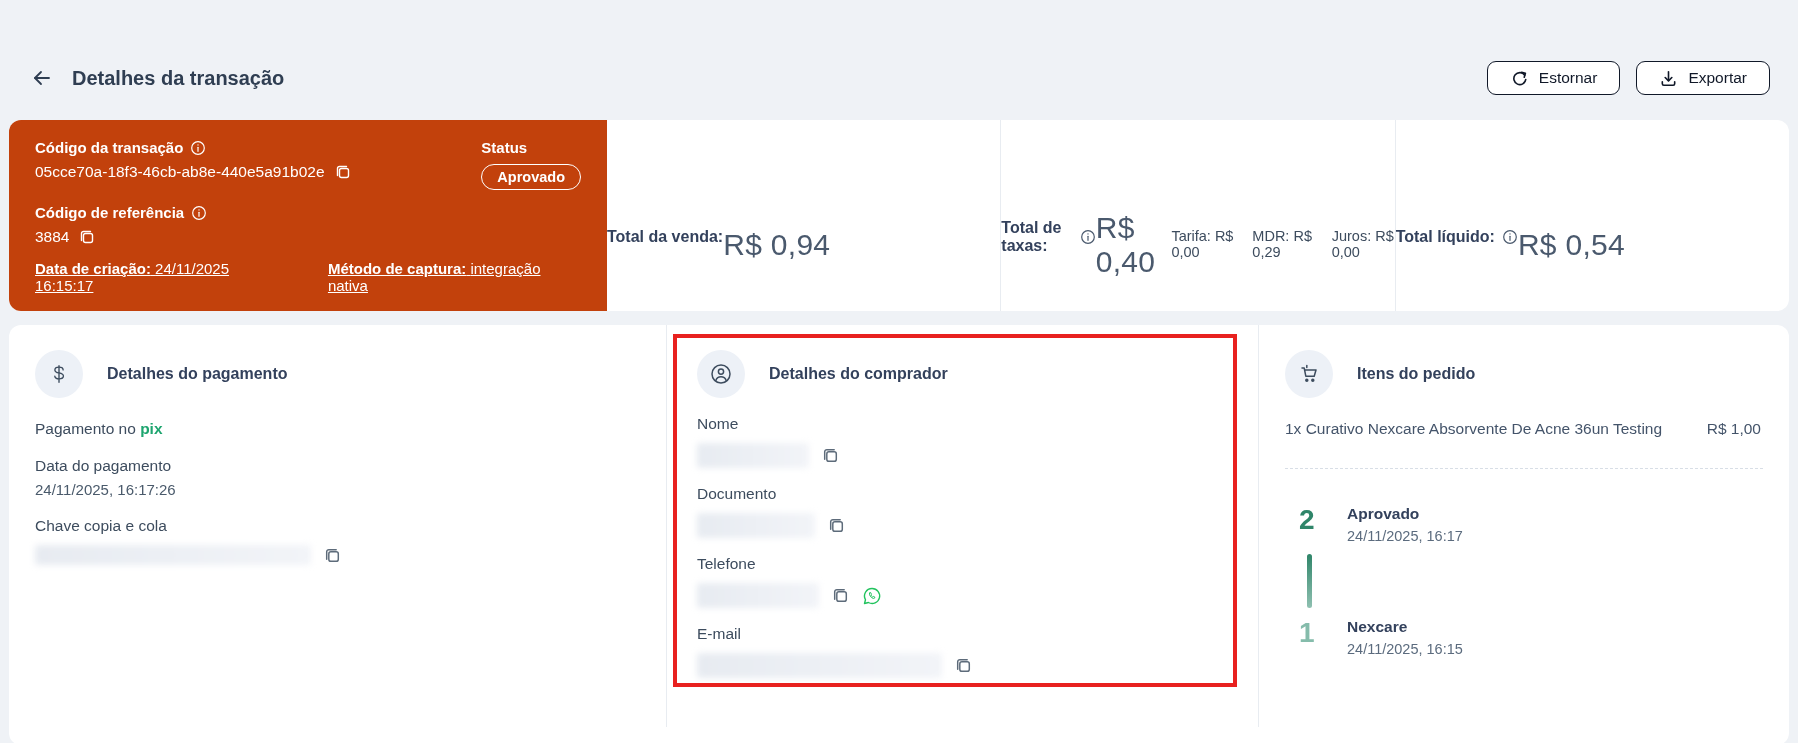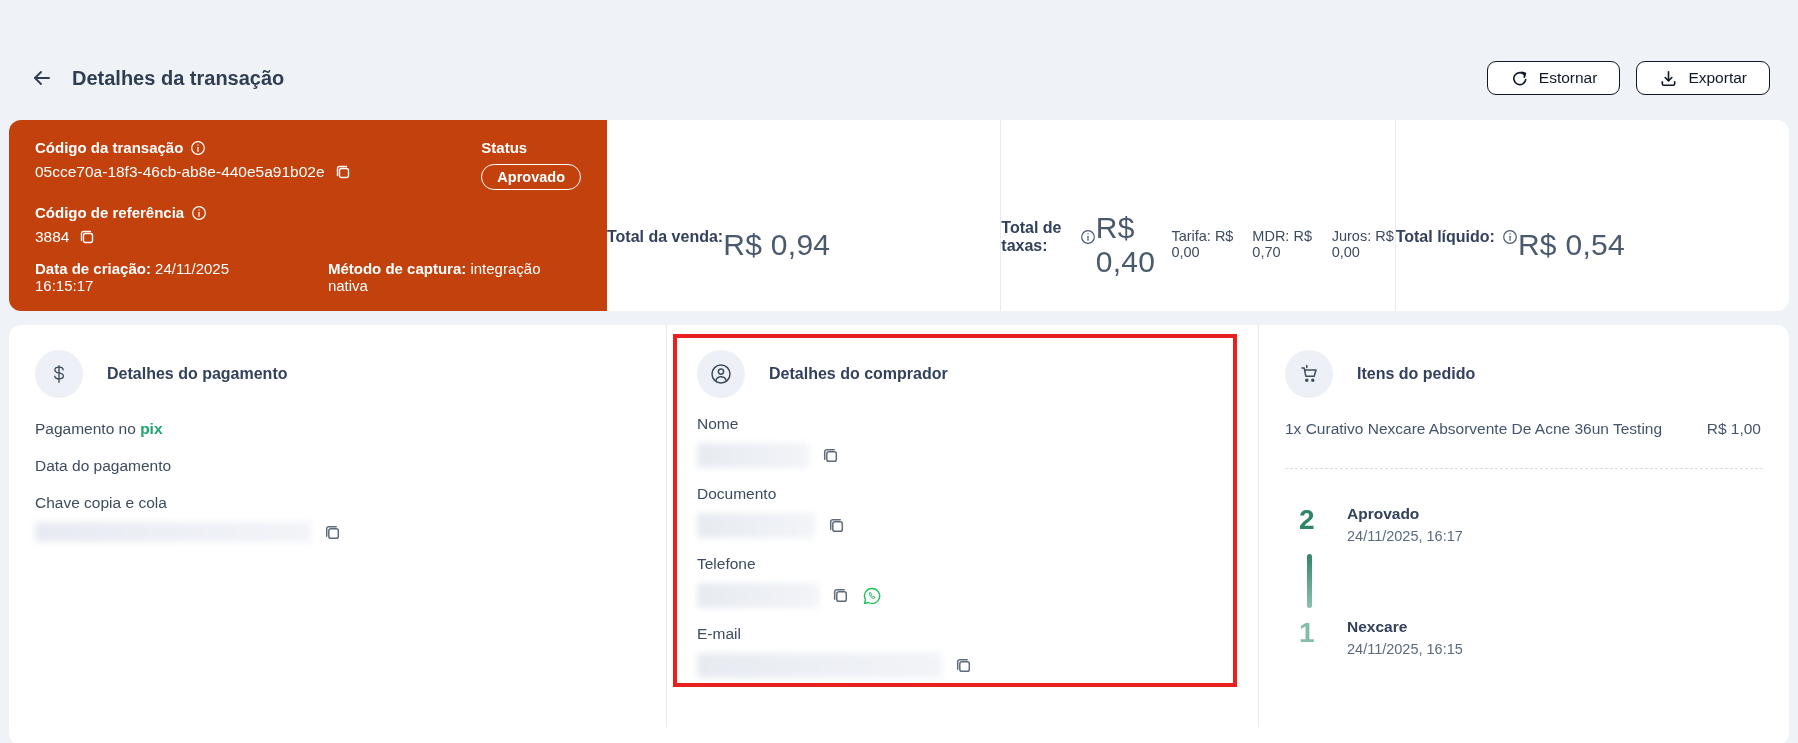--- a/index.html
+++ b/index.html
@@ -32,21 +32,21 @@
     padding:19px 26px 17px 26px; color:#fff; display:flex; flex-direction:column; font-size:15px;
   }
   .gp-row1 { display:flex; justify-content:space-between; }
   .gp-label { font-weight:700; display:flex; align-items:center; gap:7px; }
   .gp-value { margin-top:7px; display:flex; align-items:center; gap:9px; font-size:15.5px; }
   .gp-ref { margin-top:14px;text-align:center; }
   .status-badge {
     margin-top:8px; display:inline-block; border:1.5px solid #fff; border-radius:999px;
     padding:4px 15px; font-size:14.5px; font-weight:600; color:#fff;
   }
-  .gp-bottom { margin-top:auto; display:flex; gap:40px; font-size:15px; }
+  .gp-bottom { margin-top:auto; display:flex; gap:40px; font-size:15px;text-decoration:underline; }
   .gp-bottom b { font-weight:700; }
   .totals { flex:1; display:flex; }
   .total-sec { flex:1; display:flex; flex-direction:row; align-items:center; padding-top:42px; }
   .total-sec + .total-sec { border-left:1px solid #e8ecf1; }
   .total-label { font-size:16px; font-weight:700; color:#33415c; display:flex; align-items:center; gap:7px; }
   .total-amount { margin-top:17px; font-size:30px; font-weight:300; color:#4a596d; letter-spacing:.3px; }
   .total-sub { margin-top:15px; font-size:14.5px; color:#3d4c5e; display:flex; gap:18px; }
   
   .card-bottom { margin-top:14px; height:420px; display:flex; position:relative; }
   .col { position:relative; padding:25px 26px; }
@@ -207,21 +207,21 @@
           <svg width="16" height="16" viewBox="0 0 16 16" fill="none" stroke="#4a596d" stroke-width="1.2">
               <circle cx="8" cy="8" r="6.3"></circle>
               <path d="M8 7.3v4" stroke-linecap="round"></path>
               <circle cx="8" cy="4.9" r="0.7" fill="#4a596d" stroke="none"></circle>
             </svg>
         </span>
       </div>
       <div class="total-amount">R$ 0,40</div>
       <div class="total-sub">
         <span>Tarifa: R$ 0,00</span>
-        <span>MDR: R$ 0,70</span>
+        <span>MDR: R$ 0,29</span>
         <span>Juros: R$ 0,00</span>
       </div>
     </div>
     <div class="total-sec">
       <div class="total-label">
         <span>Total líquido:</span>
         <span>
           <svg width="16" height="16" viewBox="0 0 16 16" fill="none" stroke="#4a596d" stroke-width="1.2">
               <circle cx="8" cy="8" r="6.3"></circle>
               <path d="M8 7.3v4" stroke-linecap="round"></path>
@@ -246,20 +246,21 @@
           </svg>
       </div>
       <div class="sec-title">Detalhes do pagamento</div>
     </div>
     <div class="pay-method">
       <span>Pagamento no</span>
       <span class="pix-link">pix</span>
     </div>
     <div class="pay-block">
       <div class="field-label">Data do pagamento</div>
+      <div class="field-value">24/11/2025, 16:17:26</div>
     </div>
     <div class="pay-block">
       <div class="field-label">Chave copia e cola</div>
       <div class="blur-row">
         <div class="blur-bar" style="width:276px"></div>
         <button class="copy-btn">
           <span>
             <svg width="19" height="19" viewBox="0 0 18 18" fill="none" stroke="#5d6b7a" stroke-width="1.4">
                 <rect x="5.5" y="5.5" width="9" height="9" rx="2"></rect>
                 <path d="M12.5 3.5h-7a2 2 0 0 0-2 2v7" stroke-linecap="round"></path>

